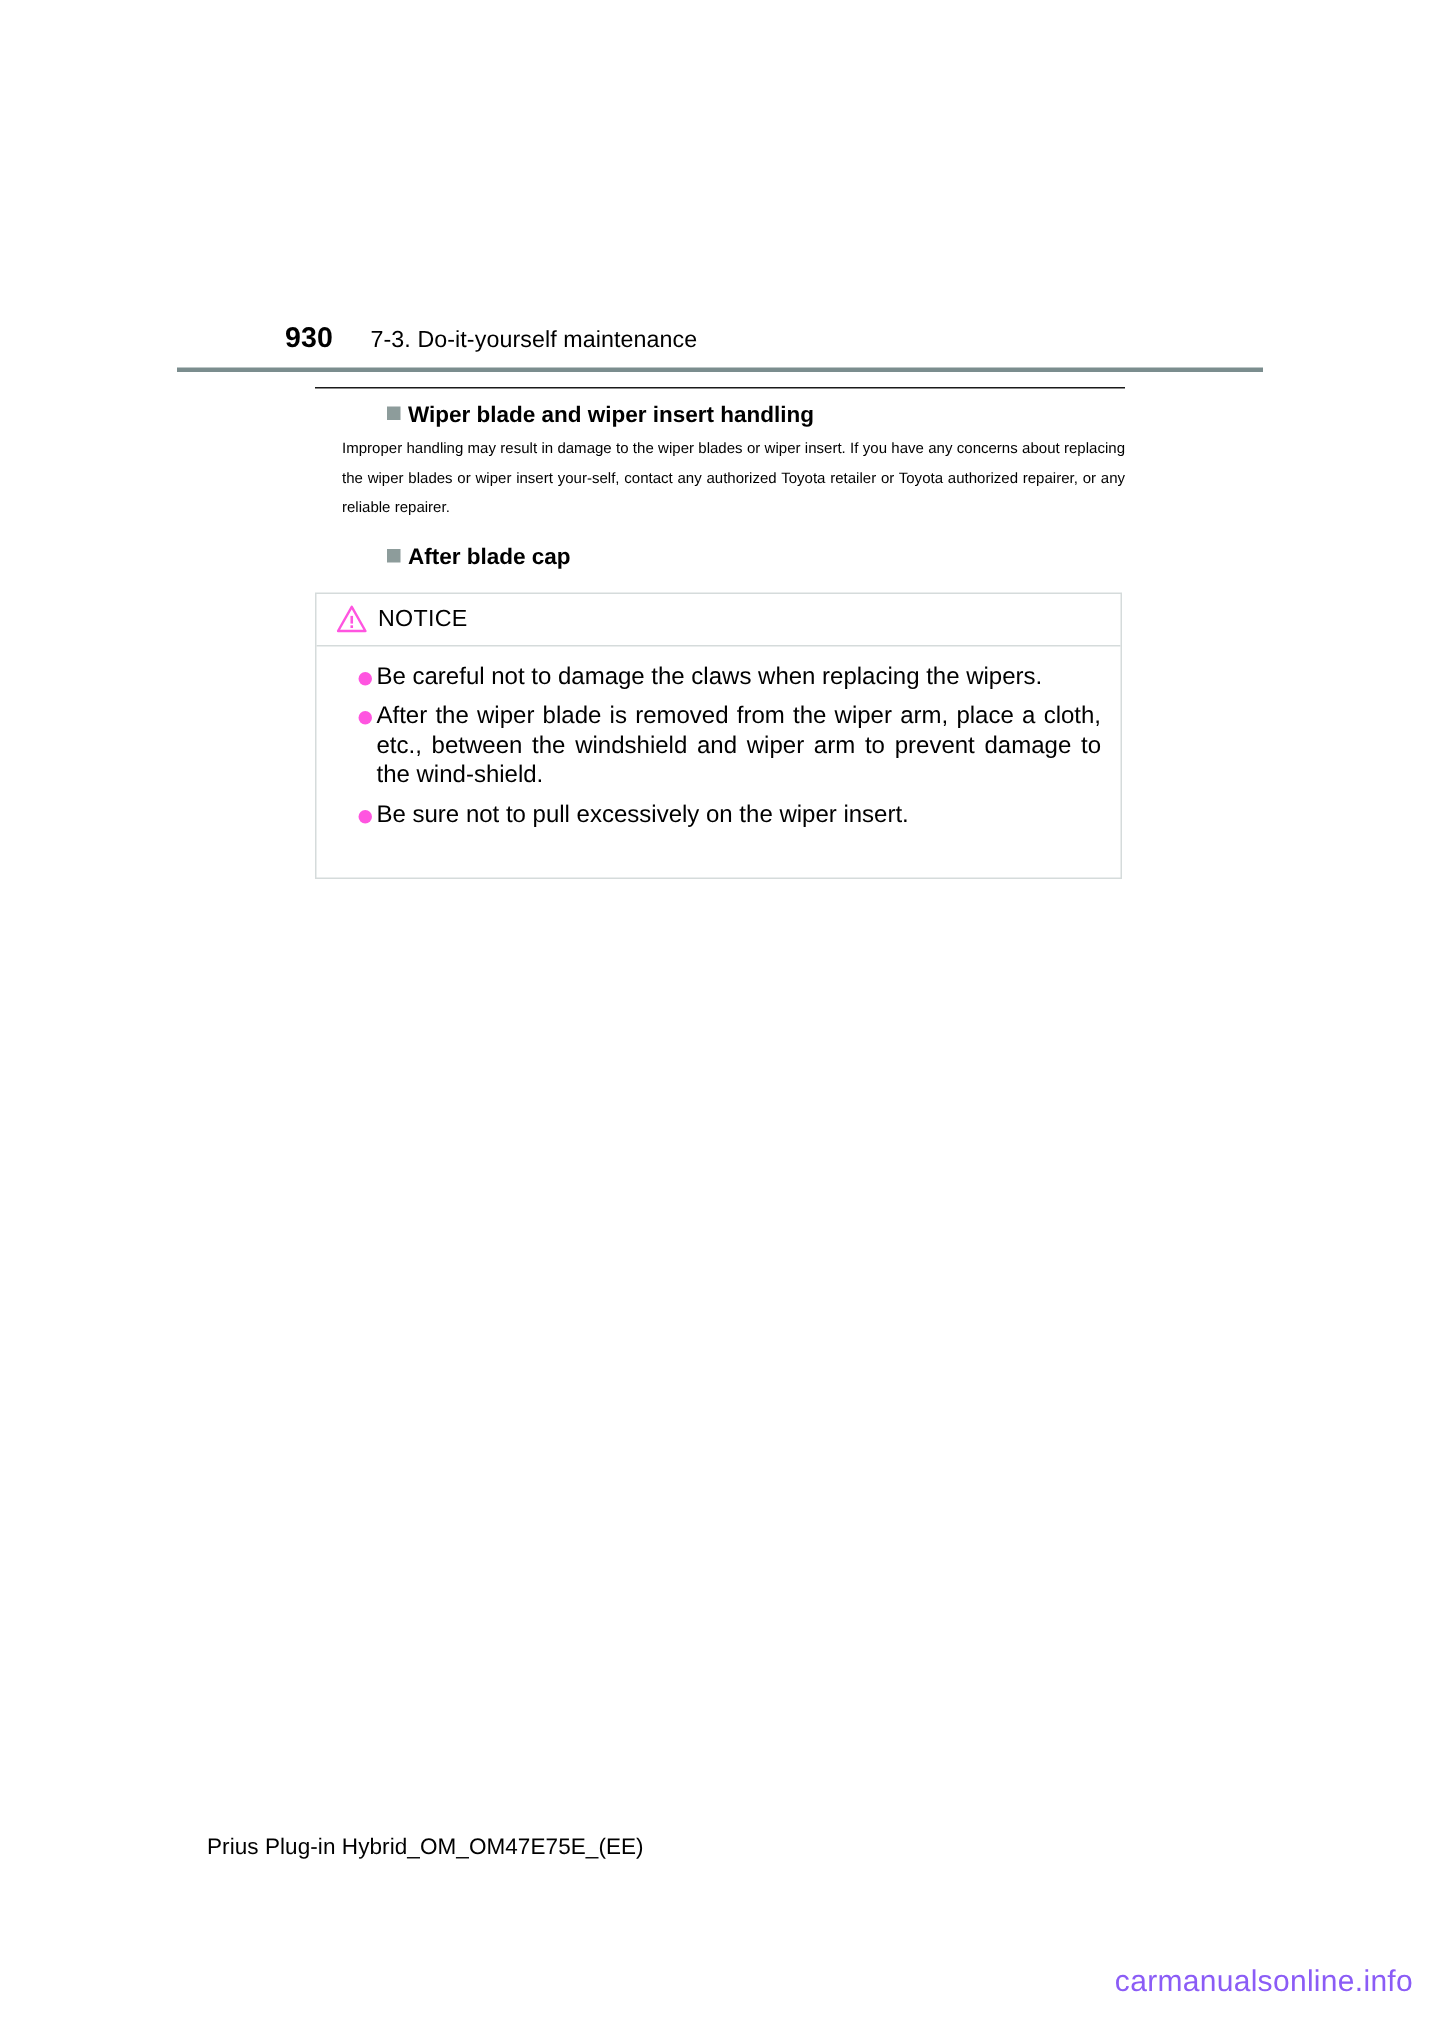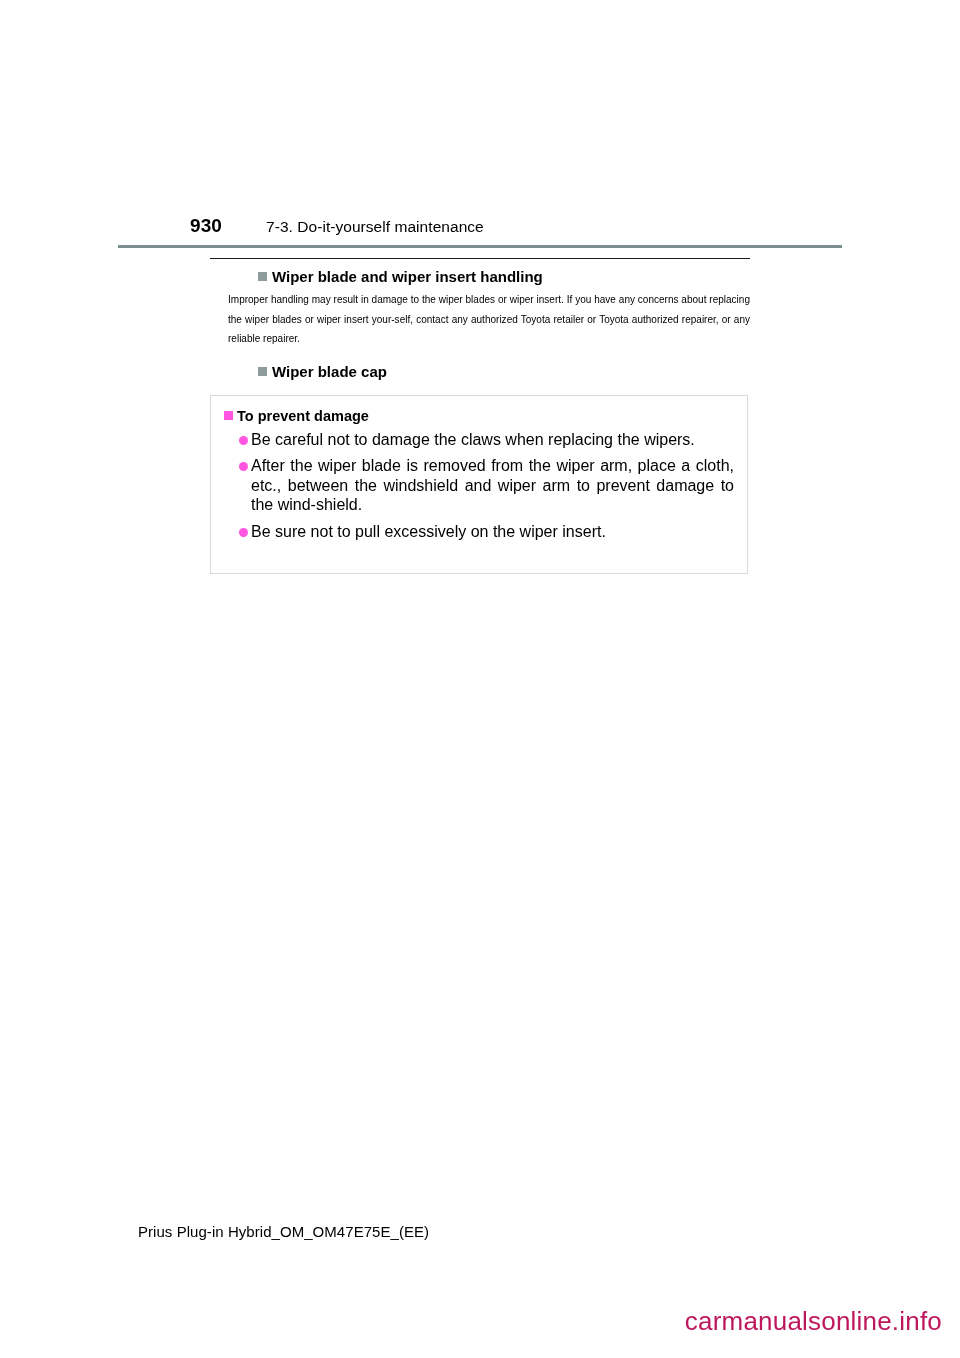--- a/index.html
+++ b/index.html
@@ -29,21 +29,21 @@
     position: absolute;
     left: 72px;
     top: 0;
     font-size: 19px;
     font-weight: bold;
     letter-spacing: 0.1px;
     line-height: 24px;
   }
   .header-title {
     position: absolute;
-    left: 148px;
+    left: 129px;
     top: 2px;
     font-size: 15.5px;
     line-height: 22px;
     letter-spacing: 0.05px;
     white-space: nowrap;
   }
   .header-rule {
     position: absolute;
     left: 118px;
     top: 245px;
@@ -172,23 +172,23 @@
     top: 1222px;
     font-size: 15px;
     line-height: 20px;
     letter-spacing: 0.05px;
     white-space: nowrap;
   }
   .watermark {
     position: absolute;
     right: 18px;
     top: 1306px;
-    font-size: 26px;
+    font-size: 20px;
     line-height: 30px;
-    color: #be185d;
+    color: #8b5cf6;
     letter-spacing: 0.2px;
     white-space: nowrap;
   }
 </style>
 </head>
 <body>
 
 <div class="page-header">
   <div class="page-number">930</div>
   <div class="header-title">7-3. Do-it-yourself maintenance</div>
@@ -201,31 +201,36 @@
 
   <div>
     <div class="section-heading">
       <span class="sq sq-slate"></span><span>Wiper blade and wiper insert handling</span>
     </div>
     <p class="body-text gap-after">Improper handling may result in damage to the wiper blades or wiper insert. If you have any concerns about replacing the wiper blades or wiper insert your-self, contact any authorized Toyota retailer or Toyota authorized repairer, or any reliable repairer.</p>
   </div>
 
   <div>
     <div class="section-heading">
-      <span class="sq sq-slate"></span><span>Wiper blade cap</span>
+      <span class="sq sq-slate"></span><span>After blade cap</span>
     </div>
   </div>
 
   <div class="notice-box">
 
+    <div class="notice-head">
+      <svg class="warn-tri" viewBox="0 0 22 20">
+        <path d="M11 1.6 L20.6 18.6 L1.4 18.6 Z" fill="none" stroke="#ff55e0" stroke-width="1.7" stroke-linejoin="round"></path>
+        <rect x="10.1" y="8.0" width="1.8" height="5.4" fill="#ff55e0"></rect>
+        <rect x="10.1" y="14.6" width="1.8" height="1.9" fill="#ff55e0"></rect>
+      </svg>
+      <span class="notice-label">NOTICE</span>
+    </div>
 
     <div class="notice-body">
-      <div class="notice-subhead">
-        <span class="sq sq-pink"></span><span>To prevent damage</span>
-      </div>
 
       <ul class="notice-list">
         <li>
           <span class="dot"></span>
           <span>Be careful not to damage the claws when replacing the wipers.</span>
         </li>
         <li>
           <span class="dot"></span>
           <span>After the wiper blade is removed from the wiper arm, place a cloth, etc., between the windshield and wiper arm to prevent damage to the wind-shield.</span>
         </li>

